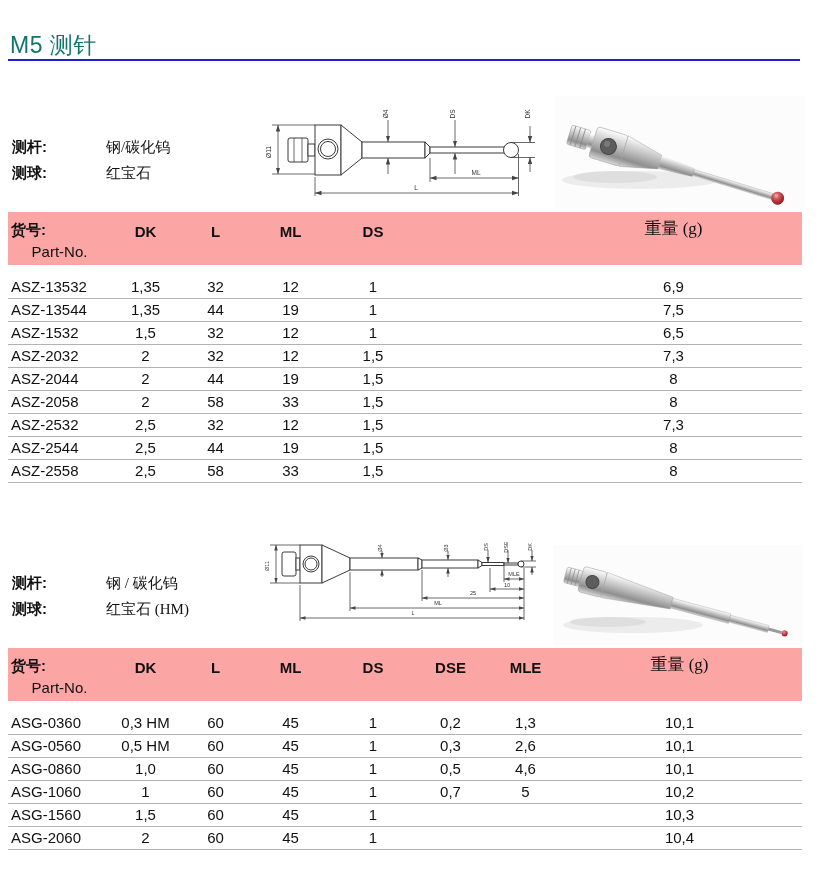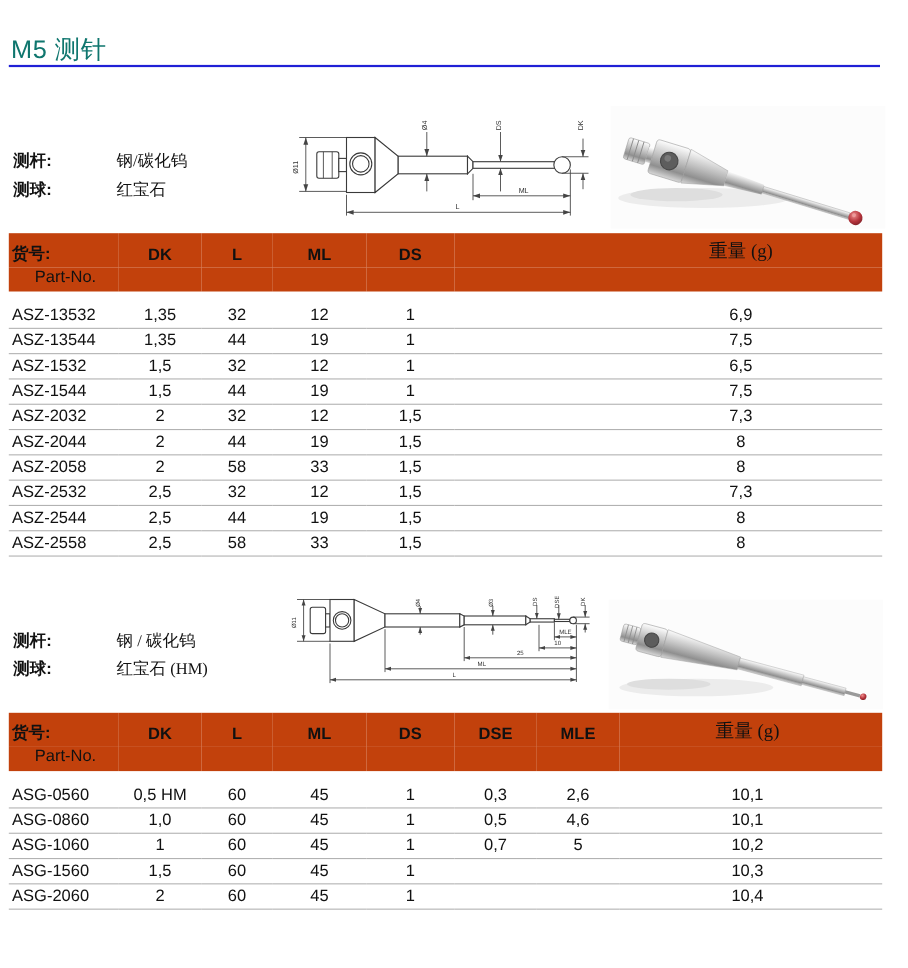--- a/index.html
+++ b/index.html
@@ -28,21 +28,21 @@
   .photo1{left:555px;top:96px;}
   .photo2{left:553px;top:545px;}
 
   table.t{
     position:absolute;left:8px;width:794px;
     border-collapse:collapse;table-layout:fixed;font-size:15px;
   }
   .tbl1{top:212px;}
   .tbl2{top:648px;}
   table.t th,table.t td{padding:0;text-align:center;white-space:nowrap;font-weight:normal;}
-  table.t thead tr{background:#c2410c;}
+  table.t thead tr{background:#fca5a5;}
   table.t .hrow1 th{height:28px;vertical-align:bottom;padding-bottom:3px;font-weight:bold;}
   table.t .hrow2 th{height:22px;vertical-align:top;text-align:center;padding-left:3px;}
   table.t th.wt{
     font-weight:normal;font-family:"Liberation Serif", serif;font-size:17px;
   }
   .tbl1 .wtc{text-align:center;padding-left:132px;}
   .tbl2 .wtc{text-align:center;padding-right:6px;}
   table.t .part{text-align:left;padding-left:3px;}
   table.t tr.sp td{height:10px;border:none;}
   table.t tbody tr.dr{height:23px;border-bottom:1px solid #b2b2b2;}
@@ -199,28 +199,20 @@
         </tr>
       <tr class="dr">
           <td class="part">ASZ-1532</td>
           <td>1,5</td>
           <td>32</td>
           <td>12</td>
           <td>1</td>
           <td class="wtc">6,5</td>
         </tr>
       <tr class="dr">
-          <td class="part">ASZ-1544</td>
-          <td>1,5</td>
-          <td>44</td>
-          <td>19</td>
-          <td>1</td>
-          <td class="wtc">7,5</td>
-        </tr>
-      <tr class="dr">
           <td class="part">ASZ-2032</td>
           <td>2</td>
           <td>32</td>
           <td>12</td>
           <td>1,5</td>
           <td class="wtc">7,3</td>
         </tr>
       <tr class="dr">
           <td class="part">ASZ-2044</td>
           <td>2</td>
@@ -381,20 +373,30 @@
           <th></th>
           <th></th>
           <th></th>
       </tr>
     </thead>
     <tbody>
       <tr class="sp">
           <td colspan="8"></td>
         </tr>
       <tr class="dr">
+          <td class="part">ASG-0360</td>
+          <td>0,3 HM</td>
+          <td>60</td>
+          <td>45</td>
+          <td>1</td>
+          <td>0,2</td>
+          <td>1,3</td>
+          <td class="wtc">10,1</td>
+        </tr>
+      <tr class="dr">
           <td class="part">ASG-0560</td>
           <td>0,5 HM</td>
           <td>60</td>
           <td>45</td>
           <td>1</td>
           <td>0,3</td>
           <td>2,6</td>
           <td class="wtc">10,1</td>
         </tr>
       <tr class="dr">

